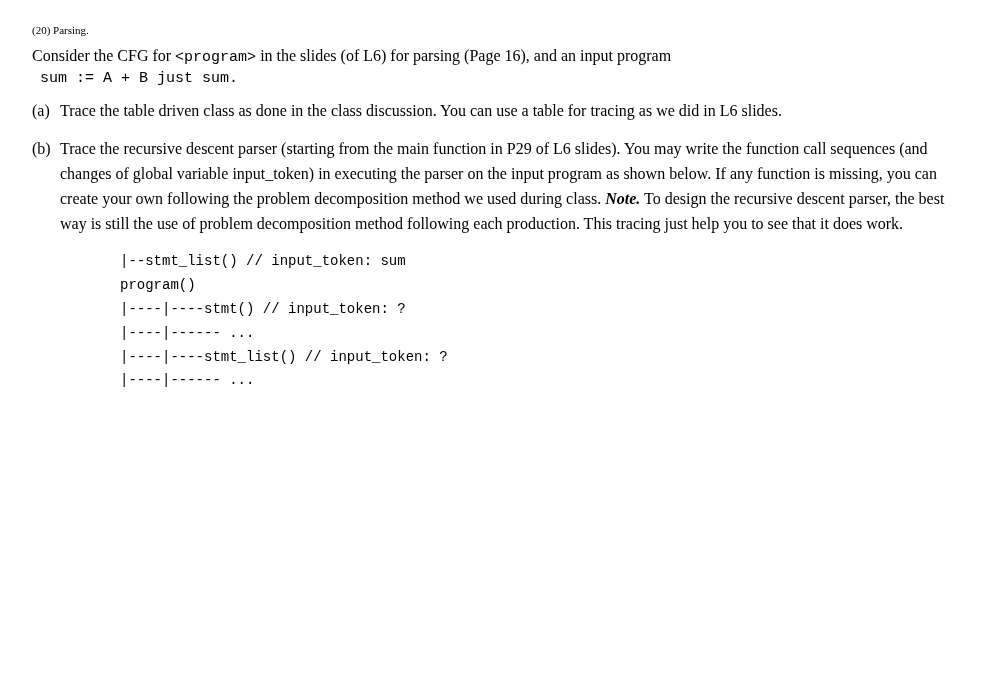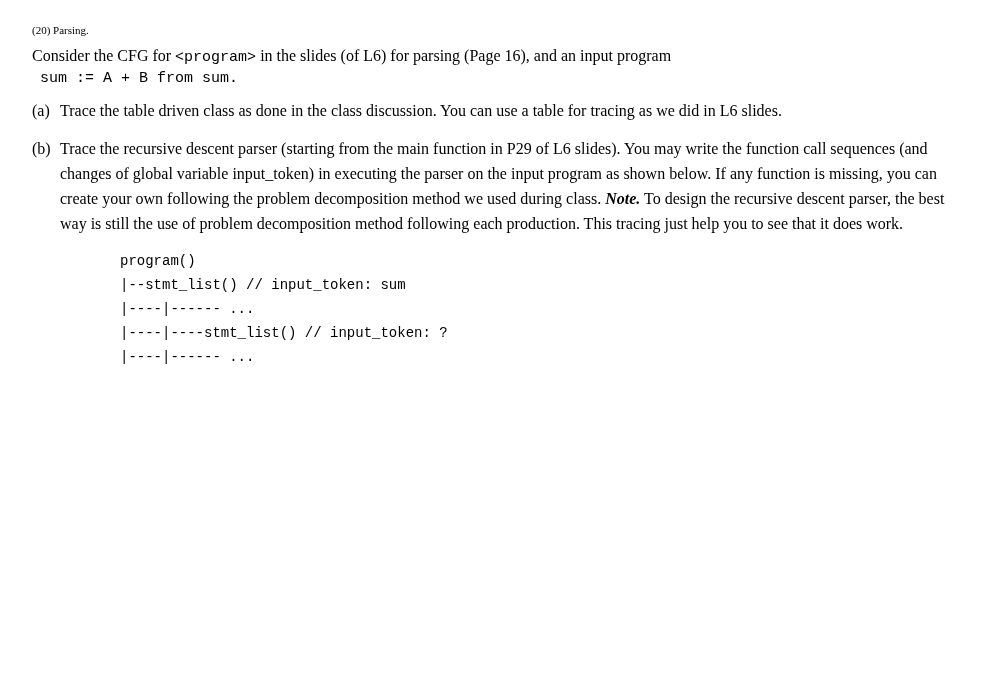--- a/index.html
+++ b/index.html
@@ -85,37 +85,38 @@
 <body>
 
 <div class="page-content">
 
   <div class="problem-number">(20) Parsing.</div>
 
   <p class="intro-text">
     <span>Consider the CFG for </span><code class="code-inline">&lt;program&gt;</code><span> in the slides (of L6) for parsing (Page 16), and an input program</span>
   </p>
 
-  <code class="code-block-line">sum := A + B from sum.</code>
+  <code class="code-block-line">sum := A + B just sum.</code>
 
   <div class="sub-item">
     <span class="sub-label">(a)</span>
     <div class="sub-content">
       <span>Trace the table driven class as done in the class discussion.  You can use a table for tracing as we did in L6 slides.</span>
     </div>
   </div>
 
   <div class="sub-item">
     <span class="sub-label">(b)</span>
     <div class="sub-content">
       <span>Trace the recursive descent parser (starting from the main function in P29 of L6 slides). You may write the function call sequences (and changes of global variable input_token) in executing the parser on the input program as shown below. If any function is missing, you can create your own following the problem decomposition method we used during class. </span><strong>Note.</strong><span> To design the recursive descent parser, the best way is still the use of problem decomposition method following each production. This tracing just help you to see that it does work.</span>
 
       <div class="code-trace">
-      <div>program()</div>
-          <div>|--stmt_list() // input_token: sum</div>
+      <div>|--stmt_list() // input_token: sum</div>
+          <div>program()</div>
+          <div>|----|----stmt() // input_token: ?</div>
           <div>|----|------ ...</div>
           <div>|----|----stmt_list() // input_token: ?</div>
           <div>|----|------ ...</div>
         </div>
     </div>
   </div>
 
 </div>
 
 </body></html>

